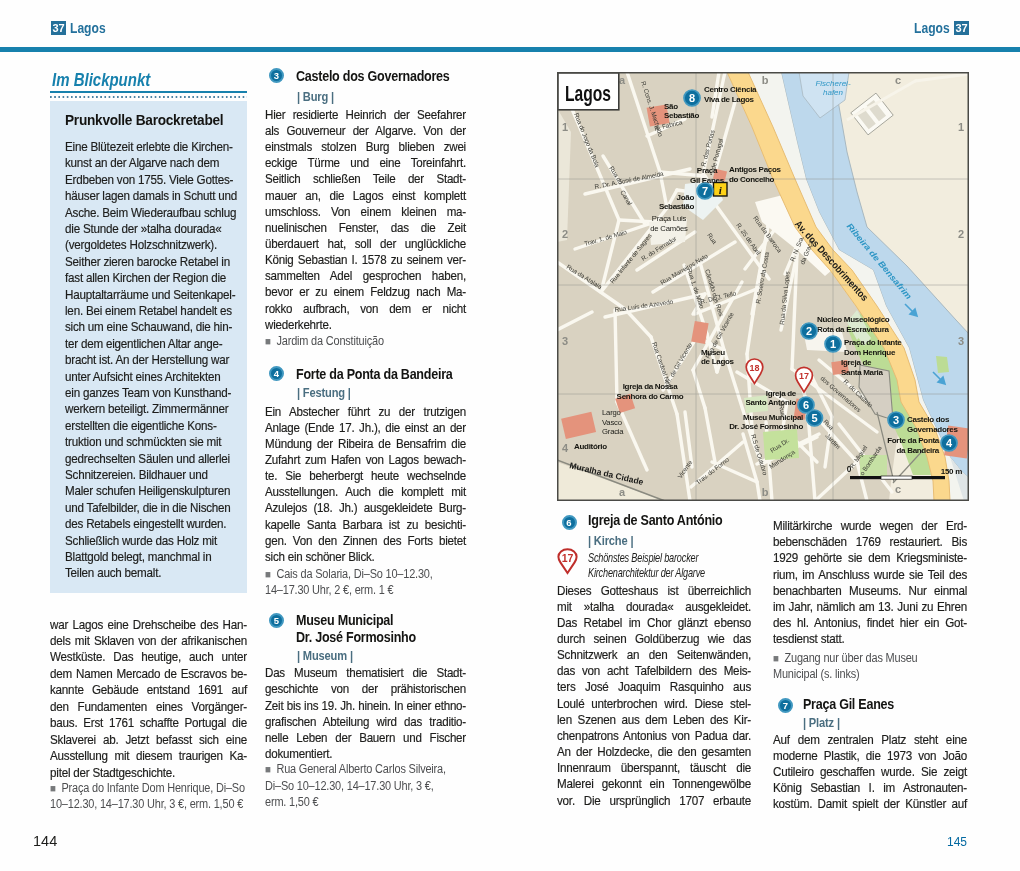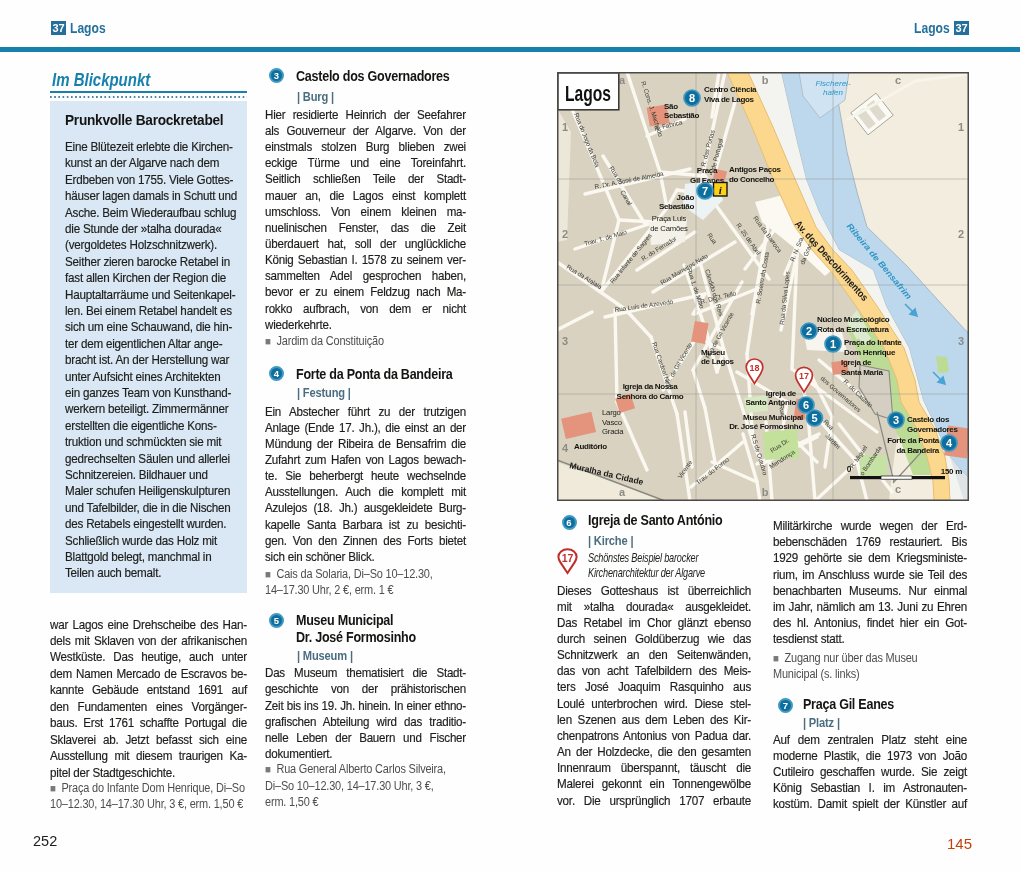--- a/index.html
+++ b/index.html
@@ -514,15 +514,15 @@
 
 <div class="tit" style="left:802.5px;top:695.5px">Praça Gil Eanes</div>
 <div class="sub" style="left:803px;top:715px">| Platz |</div>
 
 <div class="ln" style="left:773px;top:731.5px;width:218px">Auf dem zentralen Platz steht eine</div>
 <div class="ln" style="left:773px;top:747.6px;width:218px">moderne Plastik, die 1973 von João</div>
 <div class="ln" style="left:773px;top:763.8px;width:218px">Cutileiro geschaffen wurde. Sie zeigt</div>
 <div class="ln" style="left:773px;top:780.0px;width:218px">König Sebastian I. im Astronauten-</div>
 <div class="ln" style="left:773px;top:796.1px;width:218px">kostüm. Damit spielt der Künstler auf</div>
 
-<div class="ab" style="left:33px;top:833px;font-size:14.5px;color:#1d1d1b">252</div>
-
-<div class="ab" style="left:947px;top:835px;font-size:15px;color:#c2410c">145</div>
+<div class="ab" style="left:33px;top:833px;font-size:14.5px;color:#1d1d1b">144</div>
+
+<div class="ab" style="left:947px;top:835px;font-size:12px;color:#0369a1">145</div>
 
 </body></html>

